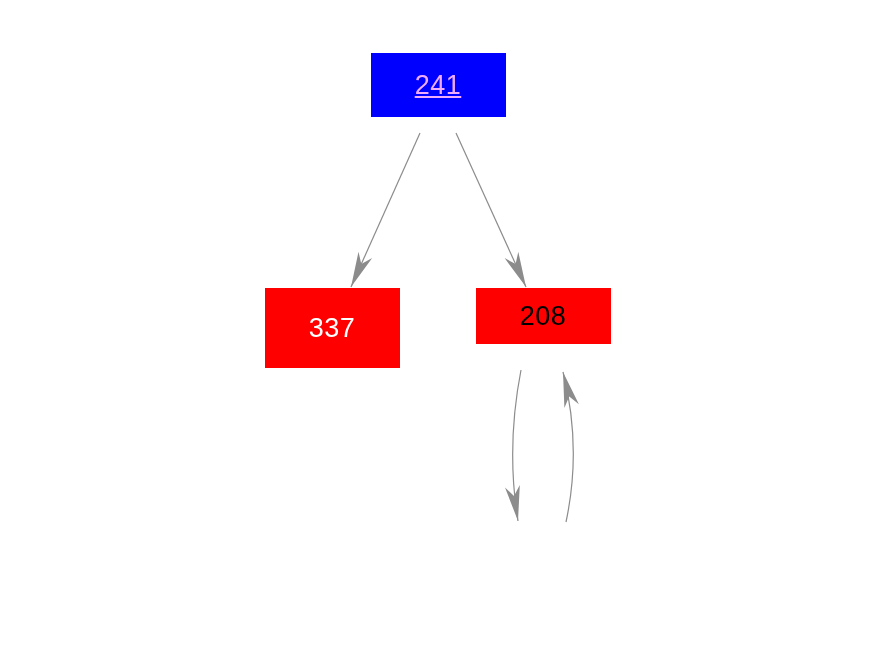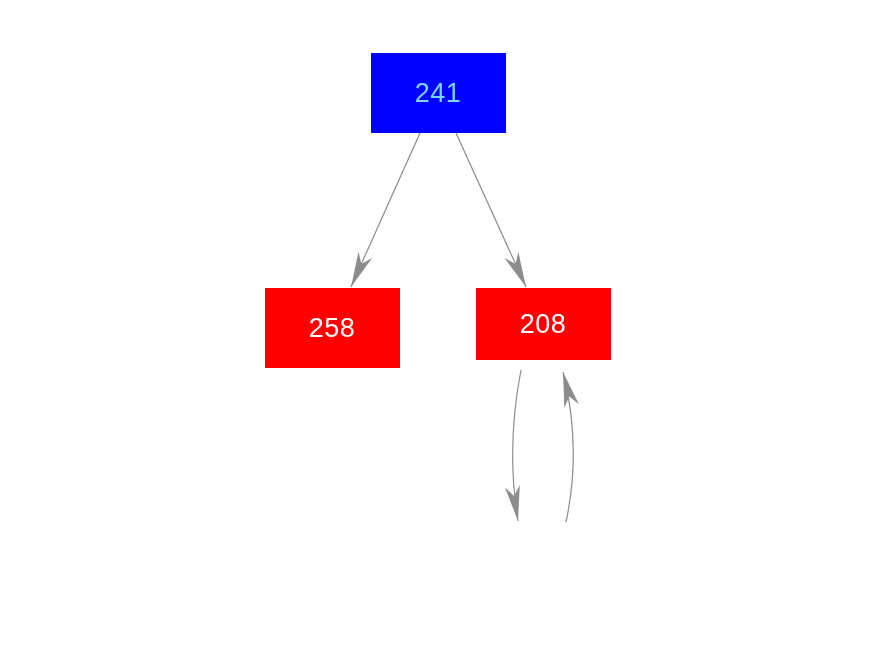--- a/index.html
+++ b/index.html
@@ -53,23 +53,23 @@
       <path d="M 420 133 L 351 287" fill="none" stroke="#8c8c8c" stroke-width="1.2"></path>
       <polygon points="351.0,287.0 358.5,251.8 361.3,264.0 372.2,257.9" fill="#8c8c8c"></polygon>
       <path d="M 456 133 L 526 287" fill="none" stroke="#8c8c8c" stroke-width="1.2"></path>
       <polygon points="526.0,287.0 504.6,258.1 515.6,264.1 518.3,251.8" fill="#8c8c8c"></polygon>
       <path d="M 521 370 Q 506 447 518 521" fill="none" stroke="#8c8c8c" stroke-width="1.2"></path>
       <polygon points="518.0,521.0 505.0,487.4 514.0,496.1 519.8,485.0" fill="#8c8c8c"></polygon>
       <path d="M 566 522 Q 582 447 563 372" fill="none" stroke="#8c8c8c" stroke-width="1.2"></path>
       <polygon points="563.0,372.0 578.9,404.3 569.2,396.4 564.4,408.0" fill="#8c8c8c"></polygon>
     </svg>
   <div class="nodes-layer">
-      <div class="node" style="width: 135px; height: 80px; left: 370.5px; top: 53px; background: rgb(0, 0, 255); color: #7dd3fc;">
+      <div class="node" style="width: 135px; height: 64px; left: 370.5px; top: 53px; background: rgb(0, 0, 255); color: #f0abfc; text-decoration: underline;">
         <span class="node-label">241</span>
       </div>
       <div class="node" style="width: 135px; height: 80px; left: 264.5px; top: 288px; background: rgb(255, 0, 0); color: rgb(255, 255, 255);">
-        <span class="node-label">258</span>
+        <span class="node-label">337</span>
       </div>
-      <div class="node" style="width: 135px; height: 72px; left: 475.5px; top: 288px; background: rgb(255, 0, 0); color: #ffffff;">
+      <div class="node" style="width: 135px; height: 56px; left: 475.5px; top: 288px; background: rgb(255, 0, 0); color: #000000;">
         <span class="node-label">208</span>
       </div>
     </div>
 </div>
 
 </body></html>

